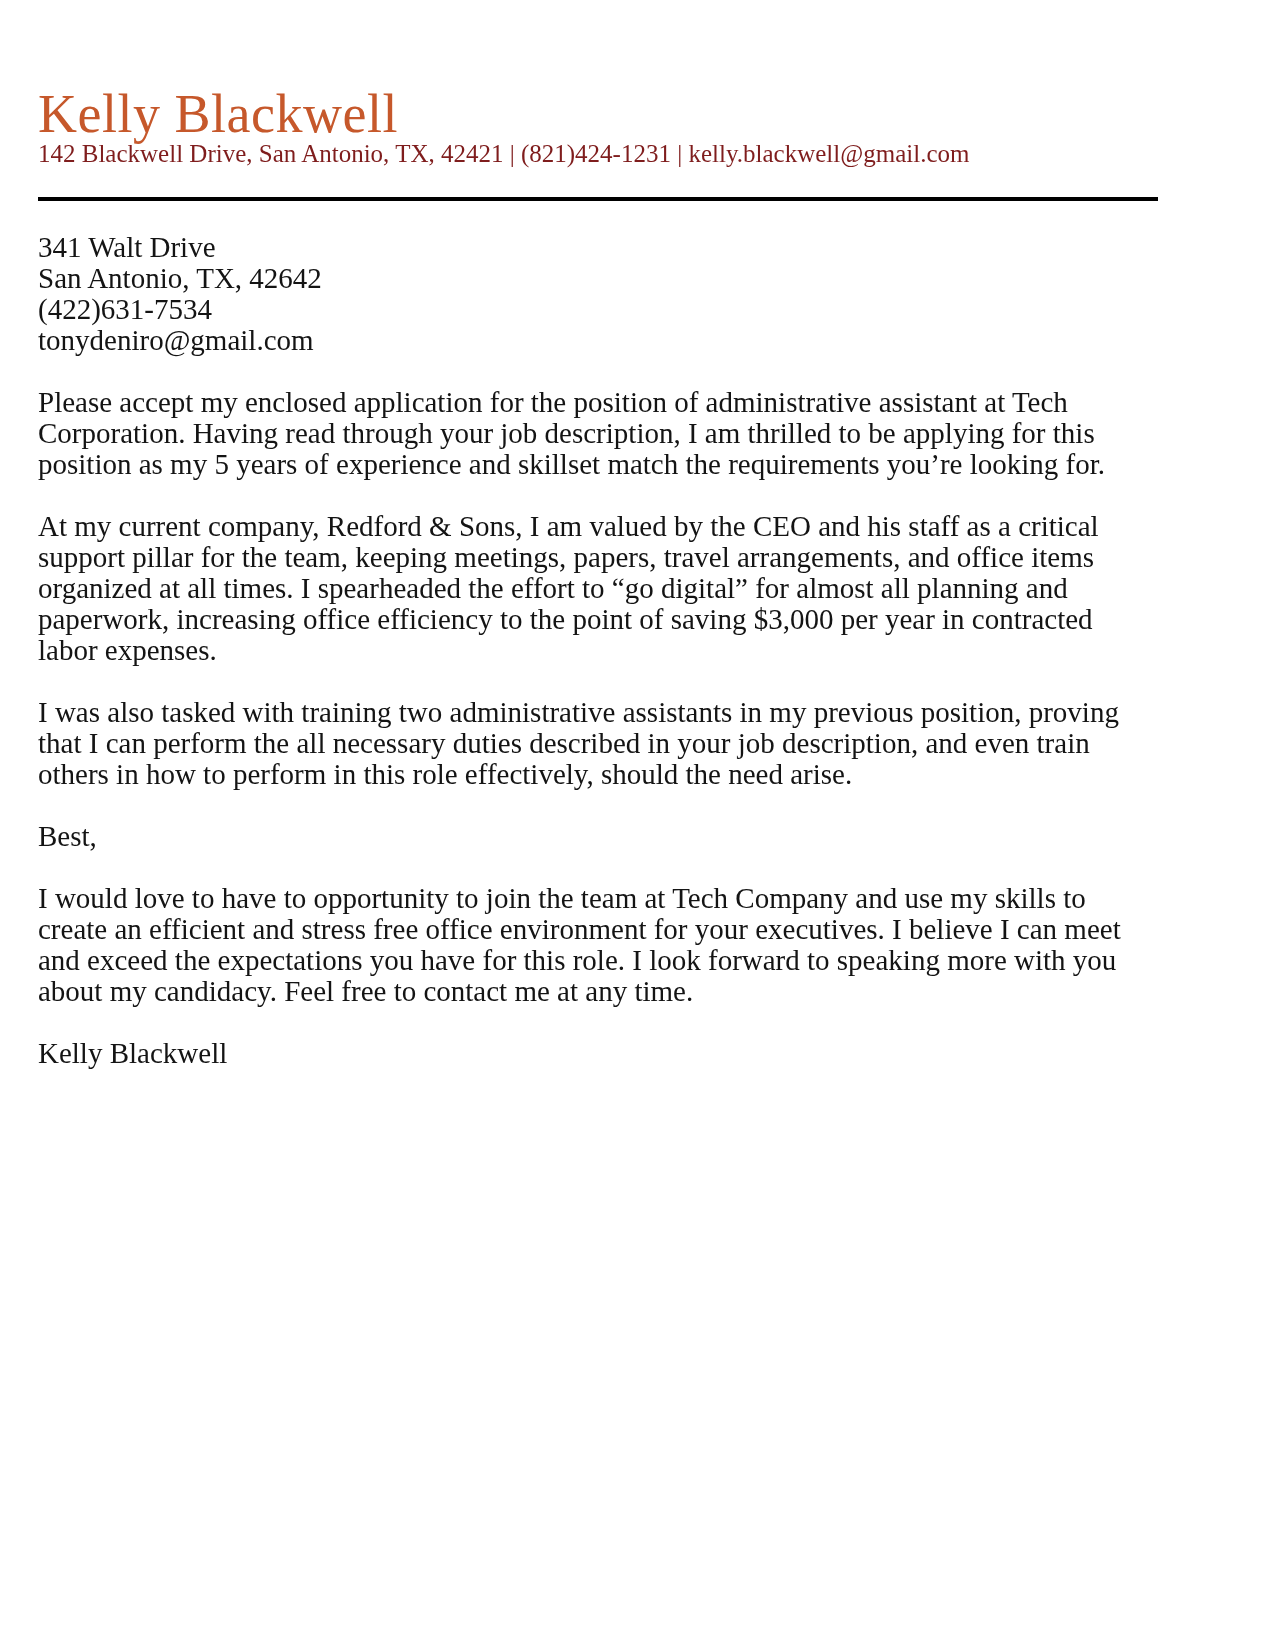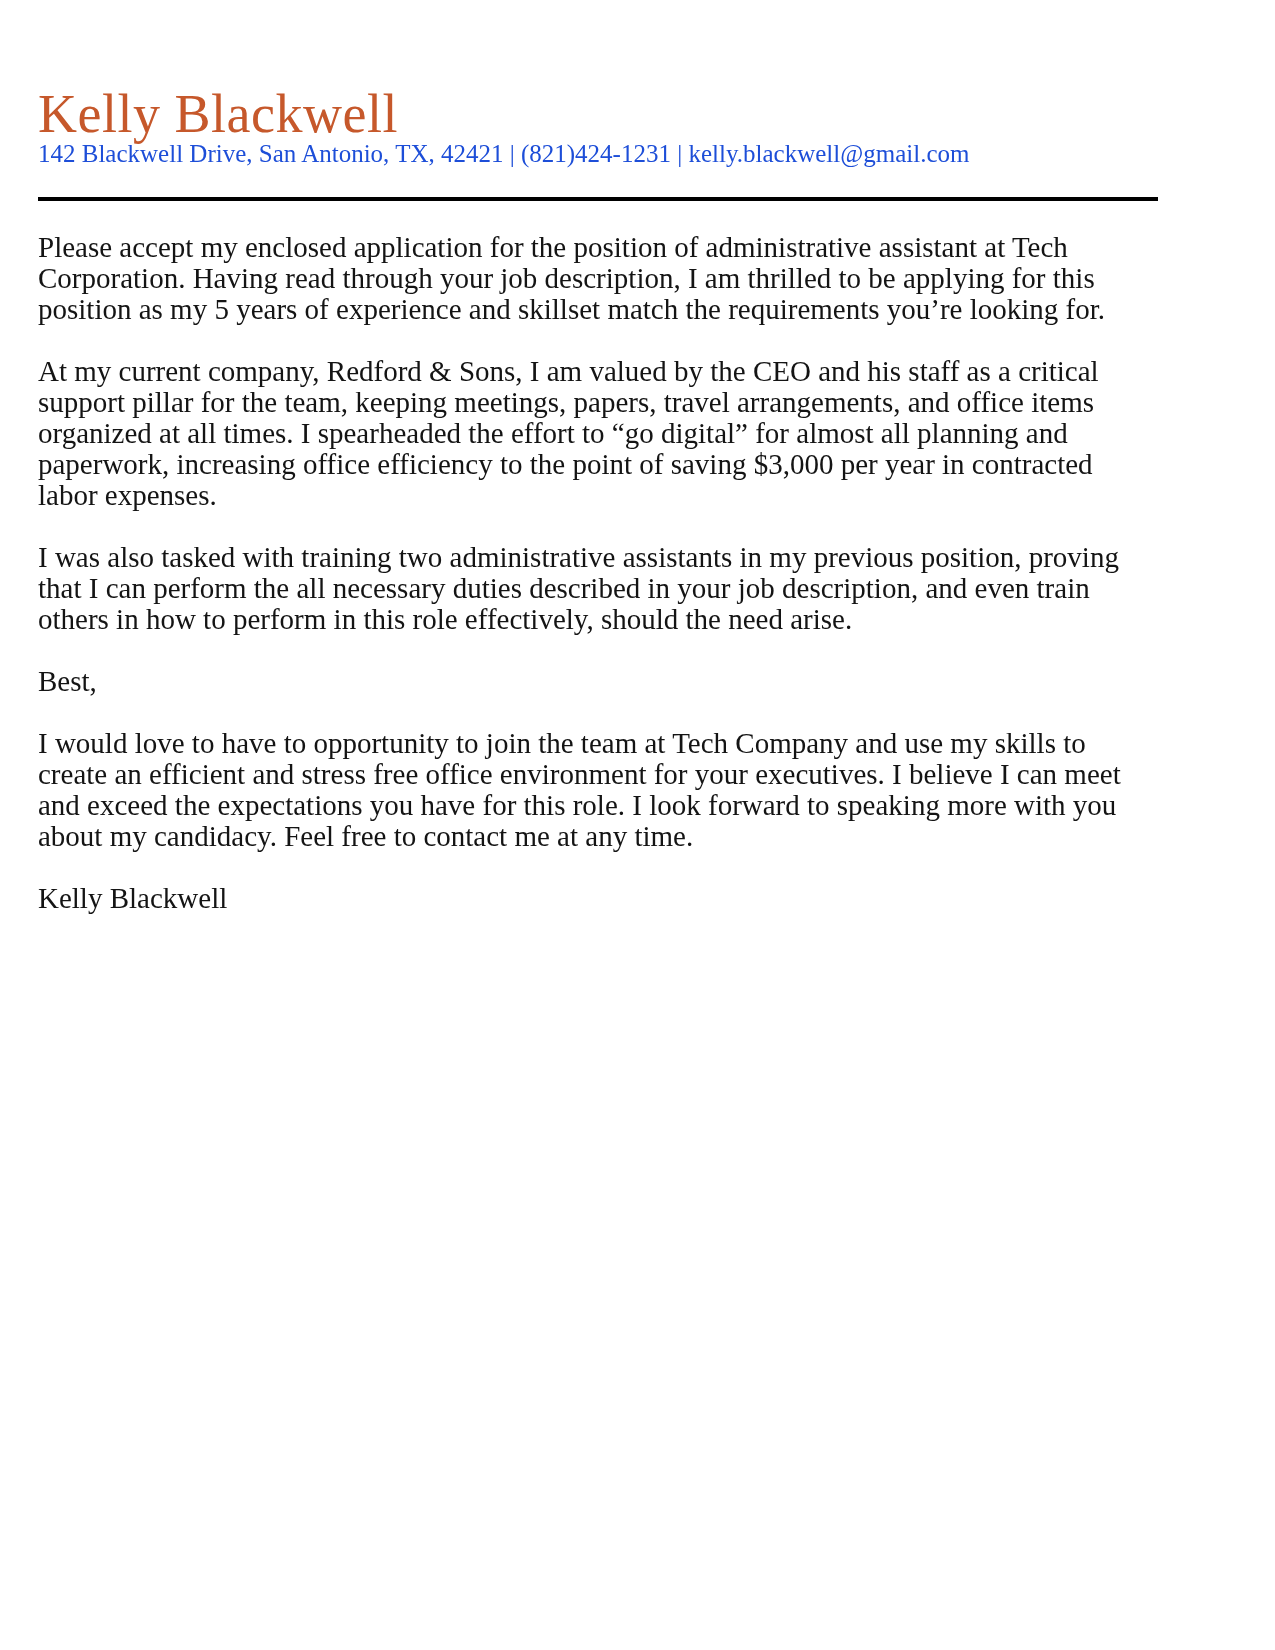--- a/index.html
+++ b/index.html
@@ -24,21 +24,21 @@
     font-size: 54px;
     line-height: 52px;
     color: #C6582B;
     letter-spacing: 0.5px;
     white-space: nowrap;
   }
   .contact-line {
     margin-top: 0;
     font-size: 25px;
     line-height: 28px;
-    color: #1d4ed8;
+    color: #7f1d1d;
     white-space: nowrap;
   }
   .divider {
     margin-top: 29px;
     height: 4px;
     background: #000000;
     width: 1120px;
   }
   .letter {
     font-size: 29px;
@@ -64,20 +64,26 @@
 
     <div class="header-name" style="color: rgb(198, 88, 43);">Kelly Blackwell</div>
 
     <div class="contact-line">142 Blackwell Drive, San Antonio, TX, 42421 | (821)424-1231 | kelly.blackwell@gmail.com</div>
 
     <div class="divider"></div>
 
     <div class="letter">
 
 
+      <div class="block">
+        <p>341 Walt Drive</p>
+        <p>San Antonio, TX, 42642</p>
+        <p>(422)631-7534</p>
+        <p>tonydeniro@gmail.com</p>
+      </div>
 
 
       <p class="block">Please accept my enclosed application for the position of administrative assistant at Tech Corporation. Having read through your job description, I am thrilled to be applying for this position as my 5 years of experience and skillset match the requirements you’re looking for.</p>
 
       <p class="block">At my current company, Redford &amp; Sons, I am valued by the CEO and his staff as a critical support pillar for the team, keeping meetings, papers, travel arrangements, and office items organized at all times. I spearheaded the effort to “go digital” for almost all planning and paperwork, increasing office efficiency to the point of saving $3,000 per year in contracted labor expenses.</p>
 
       <p class="block">I was also tasked with training two administrative assistants in my previous position, proving that I can perform the all necessary duties described in your job description, and even train others in how to perform in this role effectively, should the need arise.</p>
 
       <p class="block">Best,</p>
 

